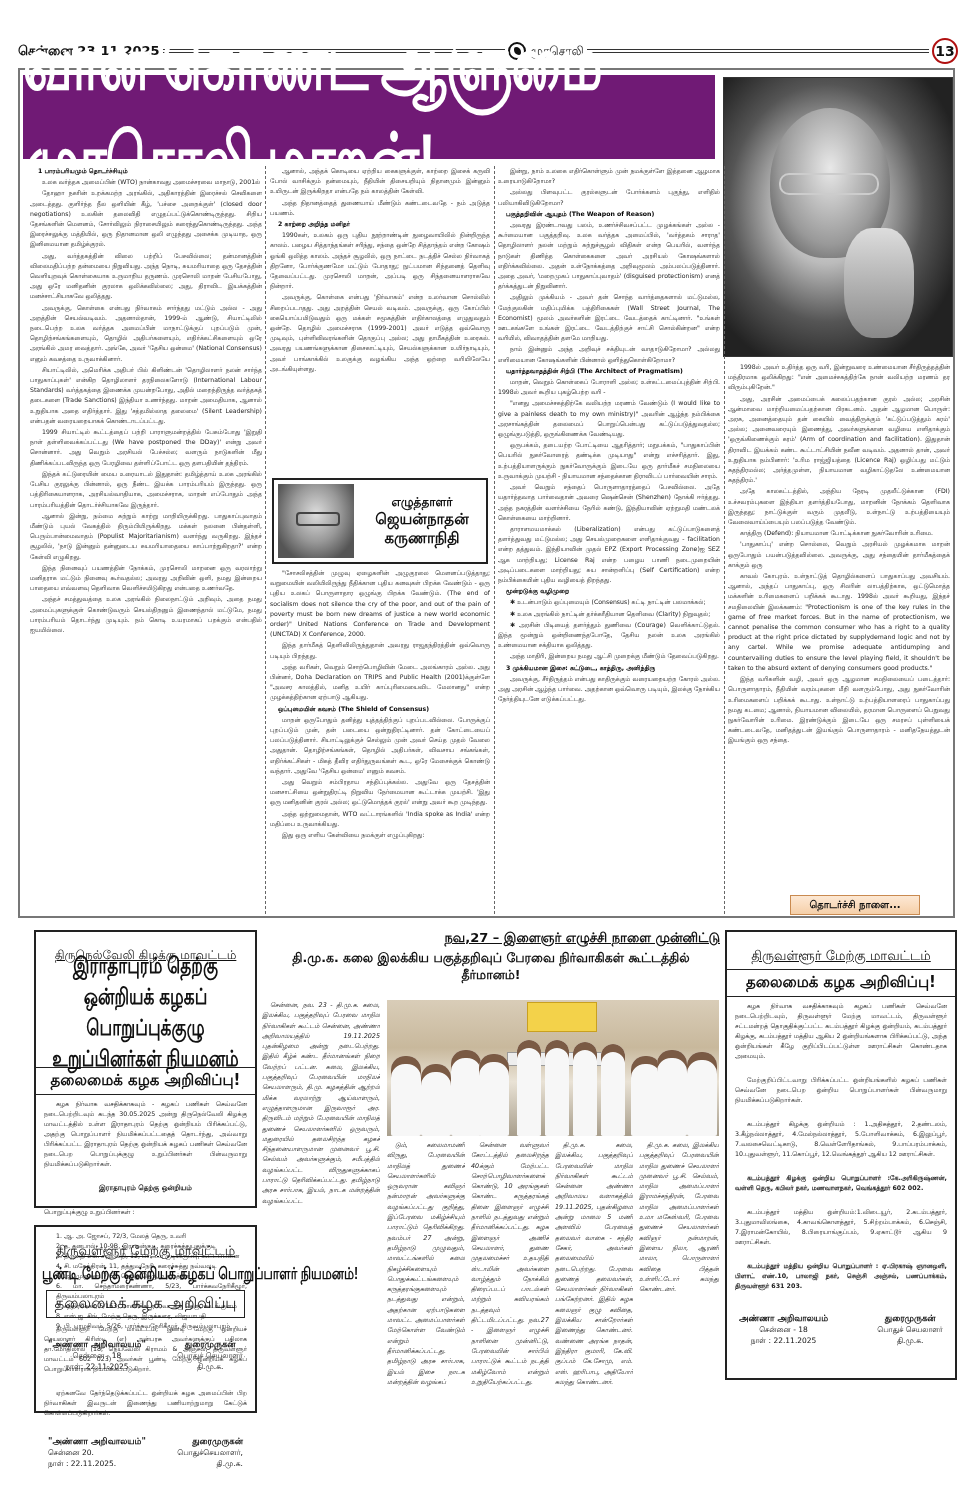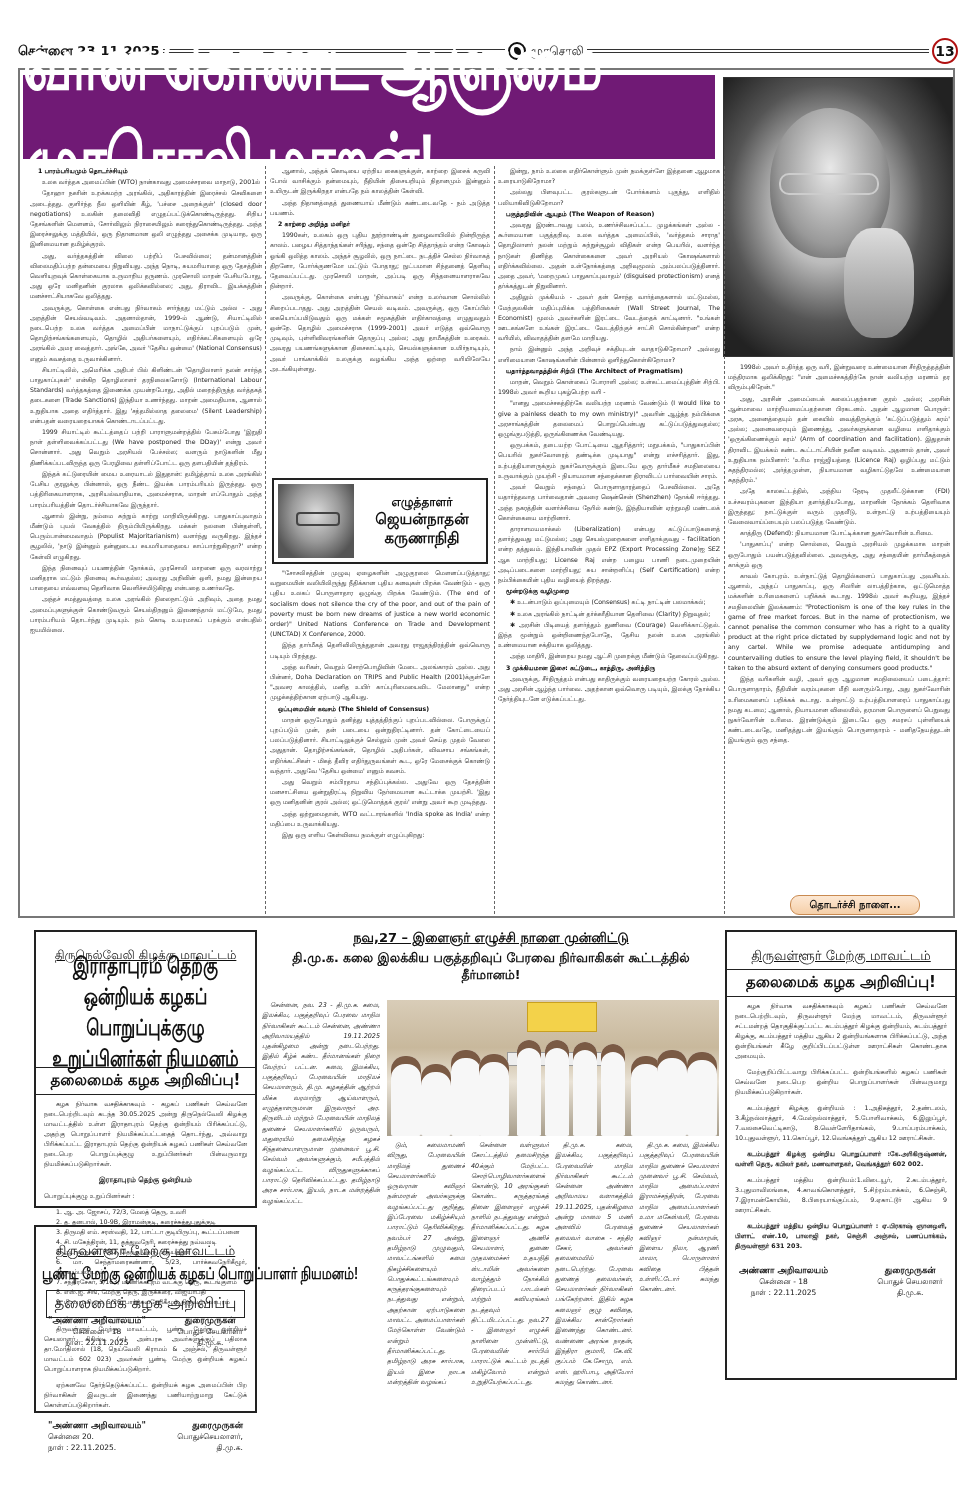--- a/index.html
+++ b/index.html
@@ -27,41 +27,41 @@
   .c2 { top: 96px; left: 250px; width: 220px; height: 300px; }
   .c2b { top: 498px; left: 250px; width: 220px; height: 346px; }
   .c3 { top: 96px; left: 478px; width: 222px; height: 748px; }
   .c4 { top: 292px; left: 708px; width: 222px; height: 548px; }
   .author-box { position: absolute; top: 408px; left: 252px; width: 216px; height: 86px; border: 2px solid #222; display: flex; }
   .author-photo { width: 76px; margin: 4px; background: radial-gradient(ellipse at 50% 40%, #ddd, #999 45%, #555 80%); position: relative; }
   .author-photo::after { content: ""; position: absolute; left: 18px; top: 28px; width: 40px; height: 10px; border: 2px solid #444; border-radius: 4px; }
   .author-text { flex: 1; display: flex; flex-direction: column; align-items: center; justify-content: center; font-weight: bold; }
   .author-text .lbl { font-size: 12px; }
   .author-text .nm { font-size: 15px; line-height: 19px; }
-  .cont-badge { position: absolute; top: 825px; left: 770px; width: 130px; height: 20px; border: 1.5px solid #c98a50; border-radius: 9px; background: linear-gradient(#fde8d4, #f5cfa8); font-size: 10px; font-weight: bold; display: flex; align-items: center; justify-content: center; }
+  .cont-badge { position: absolute; top: 825px; left: 770px; width: 130px; height: 20px; border: 1.5px solid #c98a50; border-radius: 0; background: linear-gradient(#fde8d4, #f5cfa8); font-size: 10px; font-weight: bold; display: flex; align-items: center; justify-content: center; }
 
   .notice { position: absolute; border: 2px solid #222; }
   .notice .district { text-align: center; font-size: 12px; text-decoration: underline; padding-top: 16px; }
   .notice .ntitle { text-align: center; font-weight: bold; font-family: "Liberation Sans", sans-serif; line-height: 24px; padding: 2px 6px; }
   .notice .ntitle span { display: inline-block; transform: scaleY(1.3); }
   .notice .hq { border-top: 1.5px solid #222; border-bottom: 1.5px solid #222; text-align: center; font-weight: bold; font-size: 15px; padding: 3px 0; margin-top: 4px; }
   .notice .body { padding: 4px 8px; font-size: 6.3px; line-height: 10px; text-align: justify; color: #222; }
-  .notice .body p { text-indent: 12px; margin-bottom: 6px; }
+  .notice .body p { text-indent: 12px; margin-bottom: 14px; }
   .notice .body .center-b { text-align: center; font-weight: bold; text-indent: 0; font-size: 7px; }
   .notice .body ol { list-style: none; padding-left: 12px; }
   .notice .sig { display: flex; justify-content: space-between; padding: 4px 12px 6px; font-size: 7.5px; line-height: 11px; }
   .notice .sig .l, .notice .sig .r { text-align: center; }
   .notice .sig b { font-size: 8.5px; }
 
   .n1 { top: 930px; left: 34px; width: 223px; height: 278px; }
   .n2 { top: 1225px; left: 34px; width: 223px; height: 188px; }
   .n3 { top: 930px; left: 725px; width: 232px; height: 450px; }
 
   .mid { position: absolute; top: 930px; left: 262px; width: 458px; height: 570px; }
-  .mid .kicker { text-align: center; font-size: 13px; text-decoration: underline; font-weight: bold; }
+  .mid .kicker { text-align: right; font-size: 13px; text-decoration: underline; font-weight: bold; }
   .mid .mtitle { text-align: center; font-weight: bold; font-size: 19px; line-height: 26px; font-family: "Liberation Sans", sans-serif; white-space: nowrap; }
   .mid .mtitle span { display: inline-block; transform: scaleY(1.35); letter-spacing: -0.5px; }
   .mid .msub { text-align: center; font-weight: bold; font-size: 12.5px; margin-top: 3px; }
   .mid .photo { position: absolute; top: 70px; left: 125px; width: 332px; height: 136px; background: linear-gradient(180deg, #d9cdb8 0%, #c8b89c 35%, #e9e2d5 60%, #a89e8c 100%); overflow: hidden; }
   .mid .photo .banner { position: absolute; top: 2px; left: 140px; width: 70px; height: 30px; background: #f3d24a; border: 1px solid #c9a01f; }
   .mid .photo .table { position: absolute; top: 52px; left: 120px; width: 110px; height: 14px; background: #eee; border: 1px solid #999; }
   .mid .photo .person { position: absolute; bottom: 0; width: 30px; border-radius: 14px 14px 2px 2px; background: #f7f7f7; box-shadow: inset 0 8px 0 #7a5a44; }
   .mid .mcol { position: absolute; font-size: 6.4px; line-height: 10.3px; text-align: justify; font-style: italic; color: #222; overflow: hidden; }
   .mid .mcol p { text-indent: 8px; }
   .m1 { top: 70px; left: 0; width: 118px; height: 500px; }

